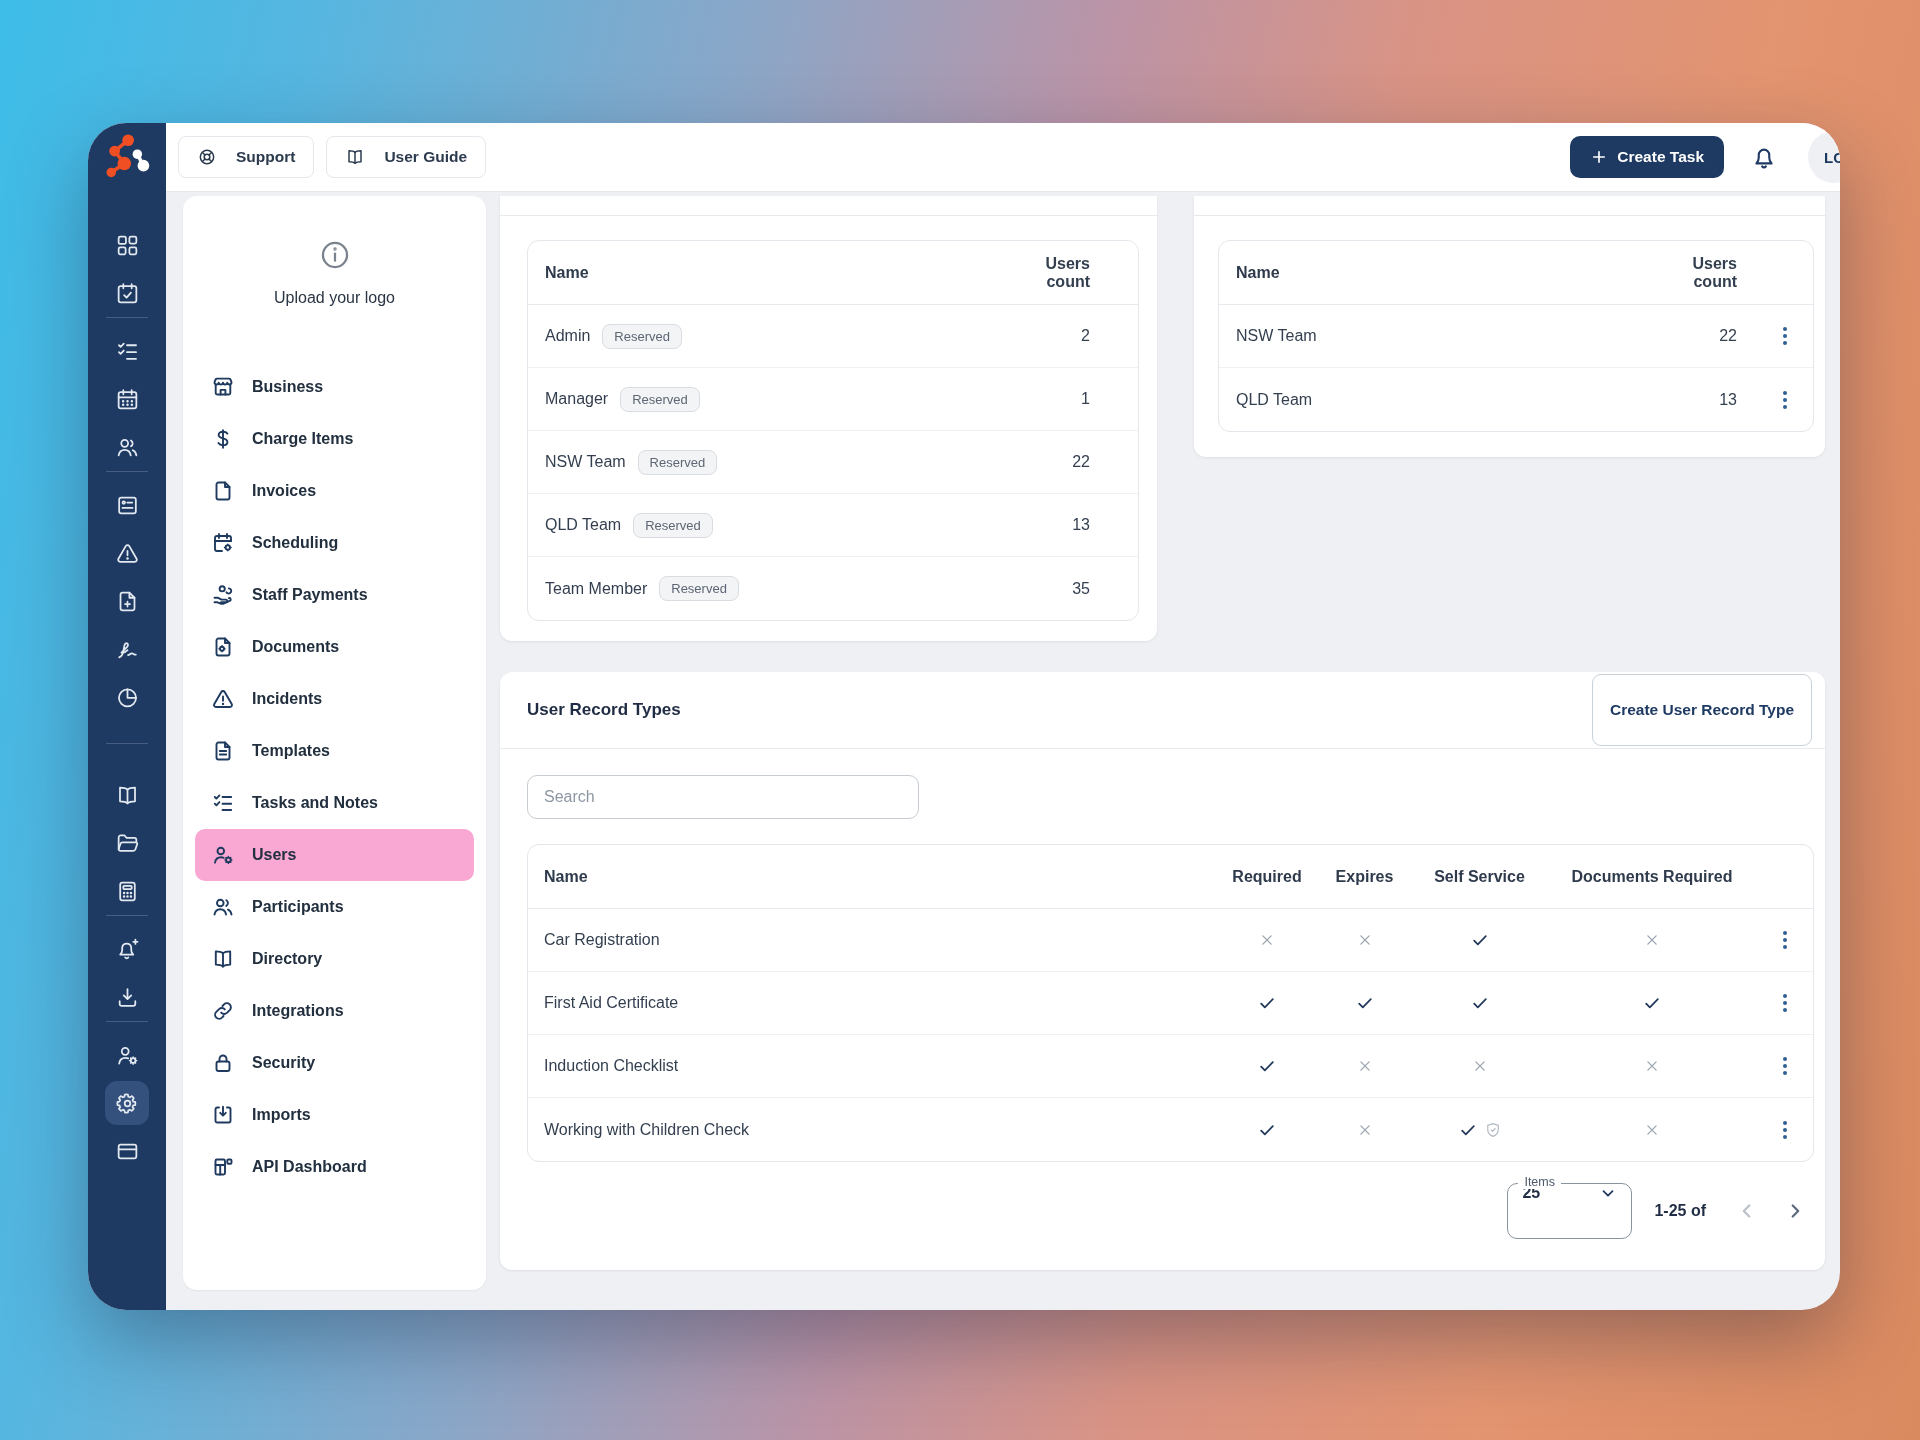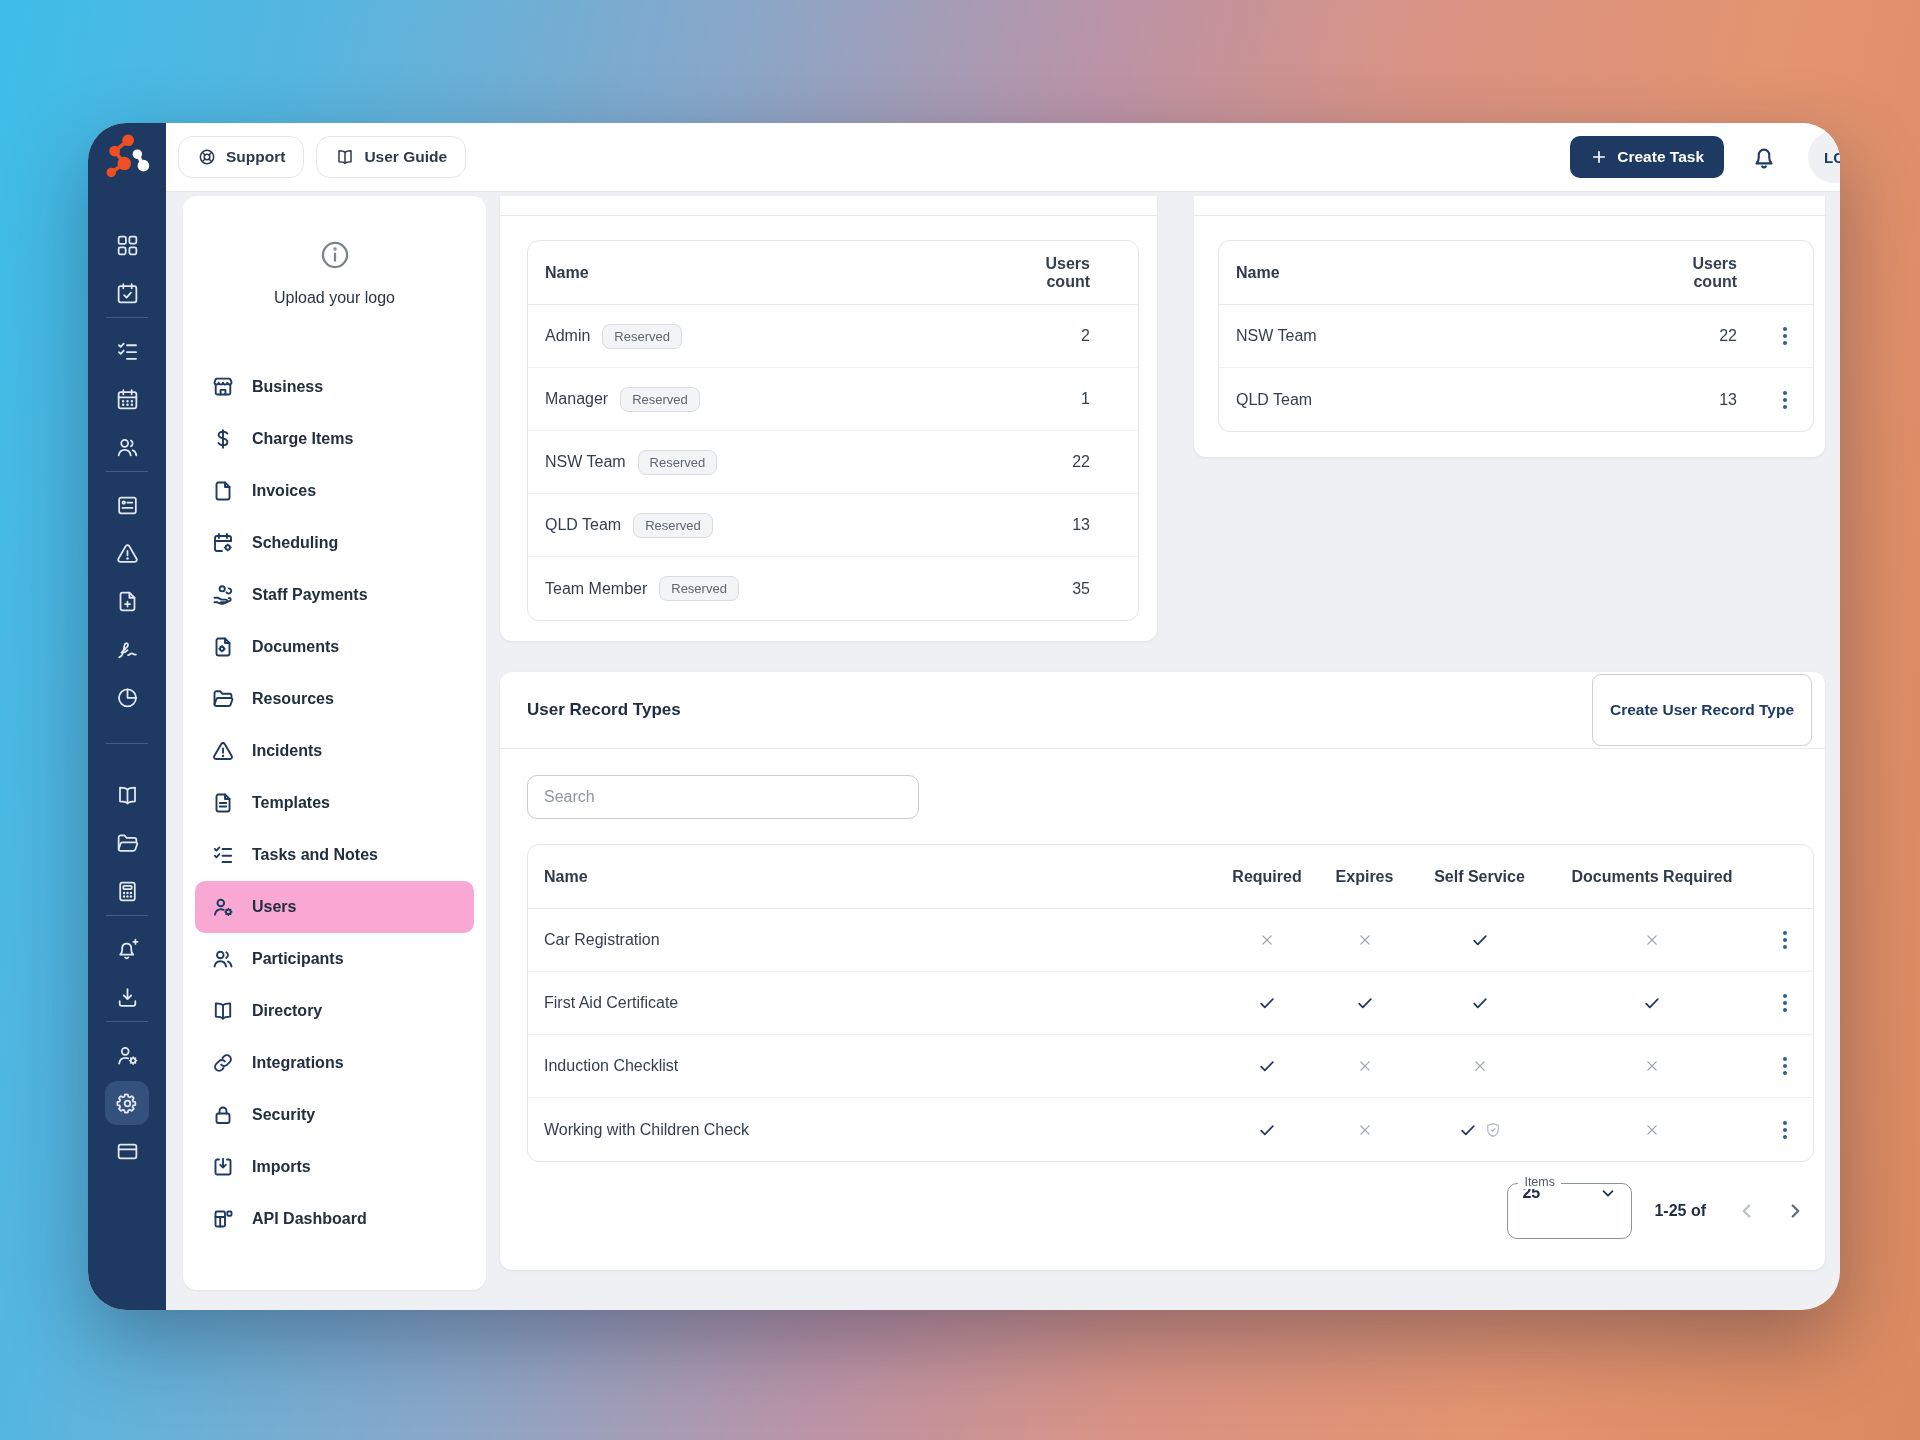--- a/index.html
+++ b/index.html
@@ -20,21 +20,21 @@
   .rail-logo { width: 54px; height: 54px; flex: 0 0 auto; }
   .rail-icons { margin-top: 40px; display: flex; flex-direction: column; align-items: center; }
   .rail-btn { width: 44px; height: 44px; display: flex; align-items: center; justify-content: center; color: #e3e9f1; margin-bottom: 4px; cursor: pointer; }
   .rail-btn svg { width: 25px; height: 25px; }
   .rail-btn.active { background: #34517e; border-radius: 12px; }
   .rail-divider { width: 42px; height: 1px; background: rgba(255,255,255,.18); margin: -2px 0 11px; }
   .rail-divider.big { margin: 20px 0 29px; }
   
   .main-col { flex: 1; display: flex; flex-direction: column; min-width: 0; }
   .topbar { height: 69px; background: #fff; border-bottom: 1px solid #e6e8ec; display: flex; align-items: center; padding-left: 12px; flex: 0 0 69px; }
-  .tb-btn { display: flex; align-items: center; gap: 9px; border: 1px solid #e4e7eb; background: #fff; border-radius: 14px; padding: 10px 18px; font-size: 15.5px; font-weight: 600; color: #2c3a4e; margin-right: 12px; cursor: pointer; font-family: inherit; }
+  .tb-btn { display: flex; align-items: center; gap: 19px; border: 1px solid #e4e7eb; background: #fff; border-radius: 8px; padding: 10px 18px; font-size: 15.5px; font-weight: 600; color: #2c3a4e; margin-right: 12px; cursor: pointer; font-family: inherit; }
   .tb-btn svg { width: 20px; height: 20px; color: #2c3a4e; }
   .tb-spacer { flex: 1; }
   .create-task { display: flex; align-items: center; gap: 9px; background: #1e3a63; color: #fff; border: none; border-radius: 10px; padding: 12px 20px; font-size: 15.5px; font-weight: 700; margin-right: 26px; cursor: pointer; font-family: inherit; }
   .create-task svg { width: 18px; height: 18px; }
   .bell { width: 28px; height: 28px; color: #1e3a63; margin-right: 30px; cursor: pointer; flex: 0 0 auto; }
   .avatar { width: 52px; height: 52px; border-radius: 50%; background: #eef0f3; color: #1e3a63; font-weight: 700; font-size: 15px; display: flex; align-items: center; justify-content: center; margin-right: -20px; flex: 0 0 auto; cursor: pointer; }
   
   .content { flex: 1; display: flex; padding: 4px 15px 0 17px; gap: 14px; overflow: hidden; align-items: flex-start; }
   .sidepanel { width: 303px; flex: 0 0 303px; height: 1094px; background: #fff; border-radius: 14px; box-shadow: 0 1px 2px rgba(16,24,40,.05); overflow: hidden; }
   .upload { padding-top: 42px; text-align: center; cursor: pointer; }
@@ -341,27 +341,20 @@
               <svg class="" viewBox="0 0 24 24" fill="none" stroke="currentColor" stroke-width="1.9" stroke-linecap="round" stroke-linejoin="round">
                 <path d="M14 3.5H7.5a2 2 0 00-2 2v13a2 2 0 002 2h9a2 2 0 002-2V8z"></path>
                 <path d="M14 3.5V8h4.5"></path>
                 <circle cx="11" cy="13.8" r="2"></circle>
                 <path d="M11 10.8v1M11 15.8v1M8 13.8h1M13 13.8h1" stroke-width="1.4"></path>
               </svg>
               <span>Documents</span>
             </div>
             <div class="nav-item">
               <svg class="" viewBox="0 0 24 24" fill="none" stroke="currentColor" stroke-width="1.9" stroke-linecap="round" stroke-linejoin="round">
-                <path d="M3.5 17.5V6.3a2 2 0 012-2h3.7l2 2.4h7.3a2 2 0 012 2v1.1"></path>
-                <path d="M3.5 17.5l1.7-5.1a2 2 0 011.9-1.4h13a1.3 1.3 0 011.2 1.7l-1.7 4.9a2 2 0 01-1.9 1.4H5a1.5 1.5 0 01-1.5-1.5z"></path>
-              </svg>
-              <span>Resources</span>
-            </div>
-            <div class="nav-item">
-              <svg class="" viewBox="0 0 24 24" fill="none" stroke="currentColor" stroke-width="1.9" stroke-linecap="round" stroke-linejoin="round">
                 <path d="M10.3 4.9L3.3 17a2 2 0 001.7 3h14a2 2 0 001.7-3l-7-12.1a2 2 0 00-3.4 0z"></path>
                 <path d="M12 9.5v4.2"></path>
                 <path d="M12 16.9h.01" stroke-width="2.4"></path>
               </svg>
               <span>Incidents</span>
             </div>
             <div class="nav-item">
               <svg class="" viewBox="0 0 24 24" fill="none" stroke="currentColor" stroke-width="1.9" stroke-linecap="round" stroke-linejoin="round">
                 <path d="M14 3.5H7.5a2 2 0 00-2 2v13a2 2 0 002 2h9a2 2 0 002-2V8z"></path>
                 <path d="M14 3.5V8h4.5"></path>

